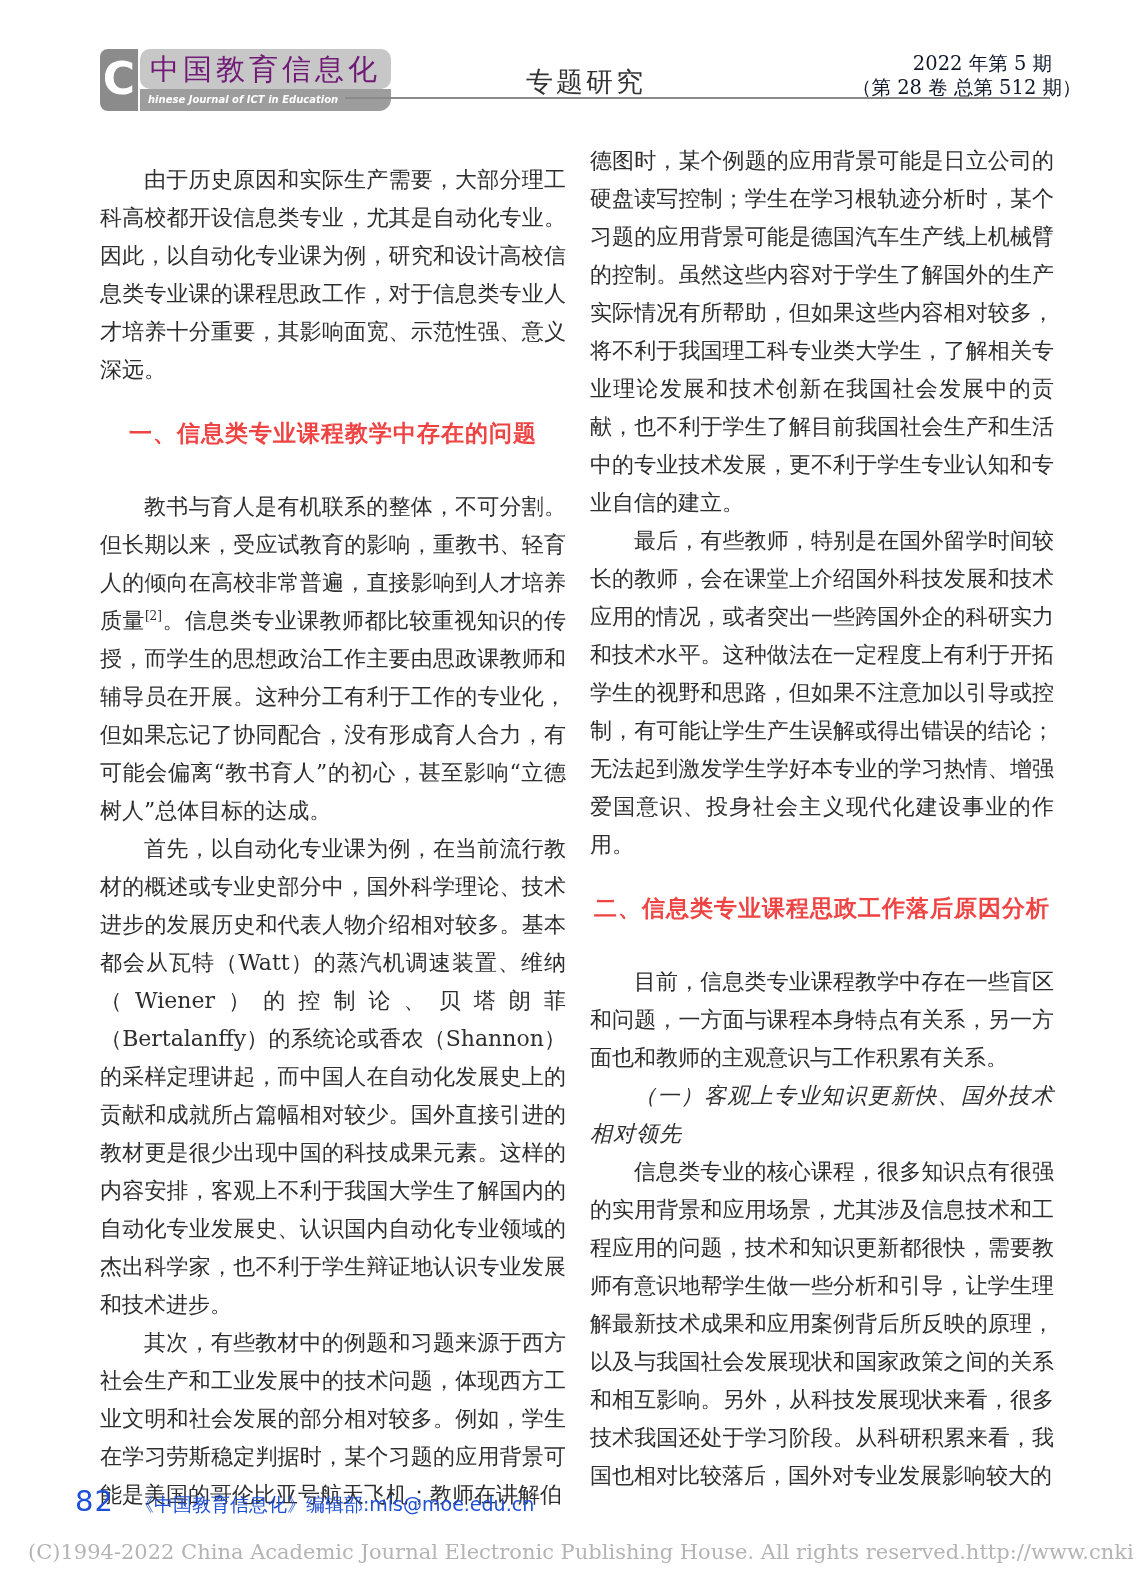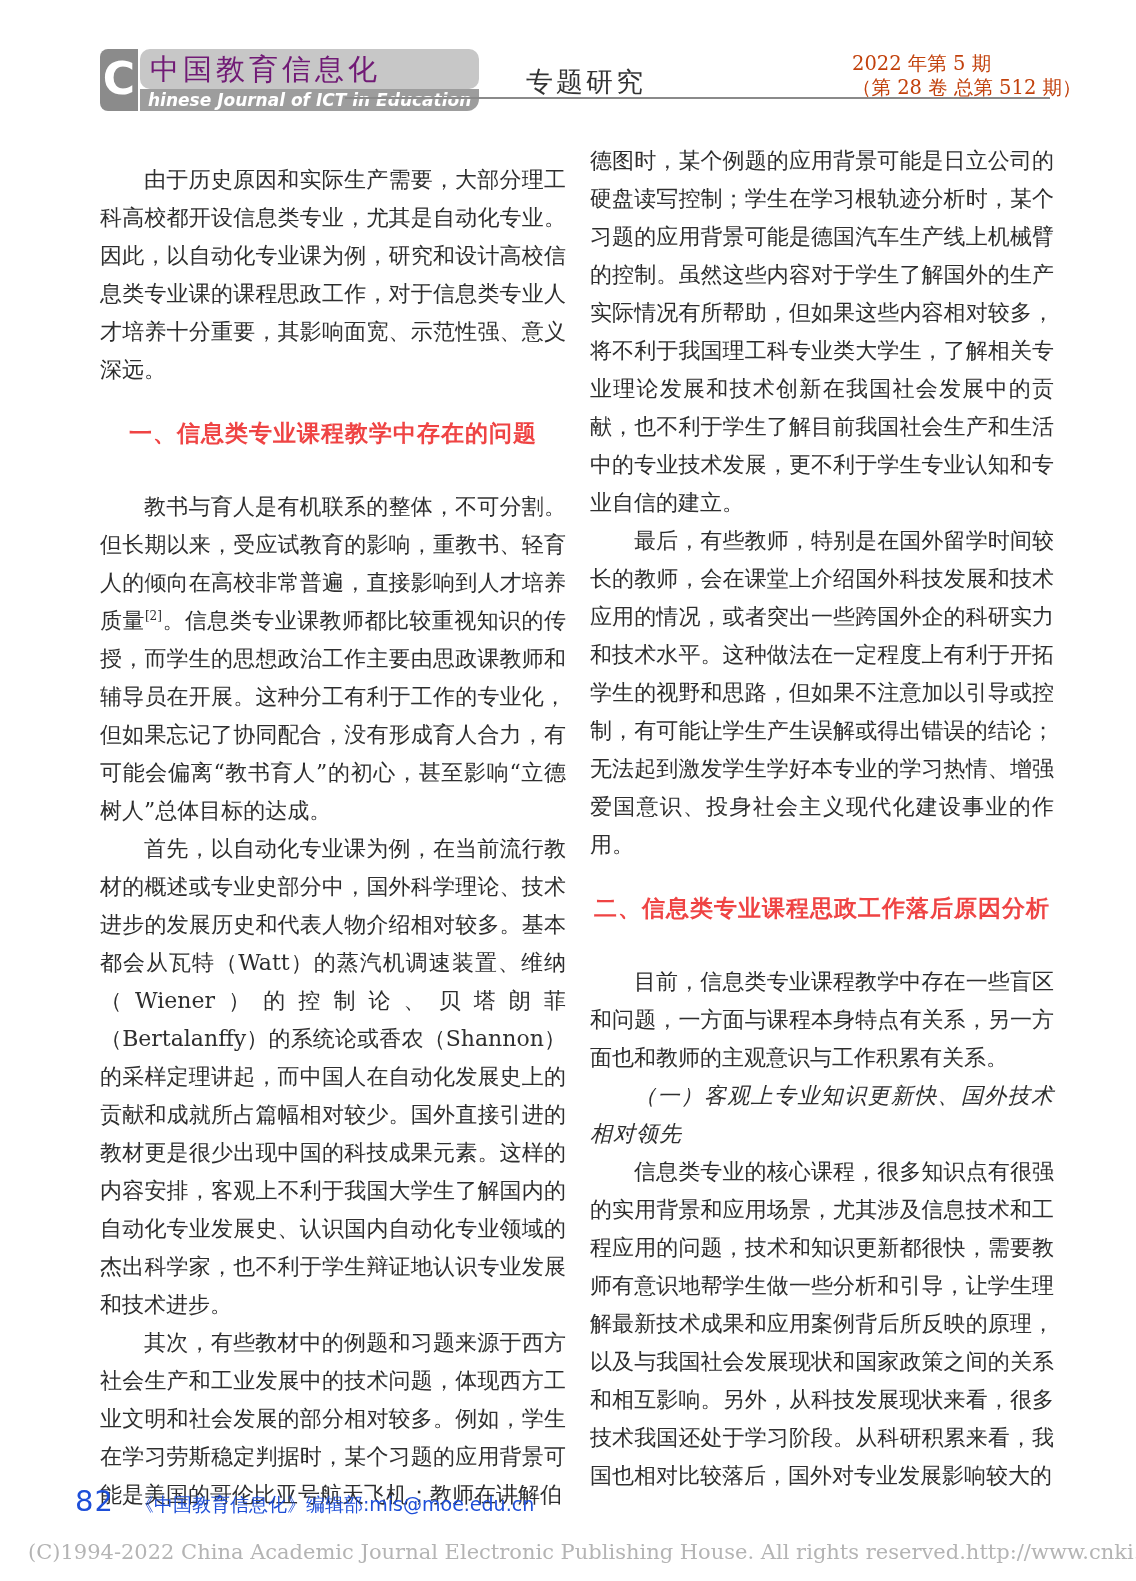--- a/index.html
+++ b/index.html
@@ -21,31 +21,31 @@
     border-radius:8px 0 0 8px;margin-right:2px;
   }
   .logo-text{display:flex;flex-direction:column;}
   .logo-title{
     background:#c7c7c7;color:#701a75;font-size:29px;line-height:40px;
     height:40px;padding:0 10px;letter-spacing:4px;white-space:nowrap;border-radius:10px;
   }
   .logo-sub{
     background:#9d9d9d;color:#ffffff;font-style:italic;font-weight:bold;
     font-family:"DejaVu Sans","Liberation Sans",sans-serif;
-    font-size:17px;line-height:22px;height:22px;padding:0 8px;
+    font-size:10px;line-height:22px;height:22px;padding:0 8px;
     border-radius:0 0 12px 0;white-space:nowrap;
   }
   .section-title{
     position:absolute;left:486px;top:64px;width:200px;text-align:center;
     font-family:"DejaVu Sans","Liberation Sans",sans-serif;
     font-size:27px;color:#333333;letter-spacing:3px;
   }
   .issue{
-    position:absolute;left:852px;top:52px;width:200px;text-align:left;
-    font-size:19.5px;line-height:24px;color:#c2410c;white-space:nowrap;
+    position:absolute;left:852px;top:52px;width:200px;text-align:right;
+    font-size:19.5px;line-height:24px;color:#0f172a;white-space:nowrap;
   }
   .header-rule{
     position:absolute;left:345px;top:97px;width:705px;height:2px;background:#8a8a8a;
   }
   
   .col{position:absolute;top:142px;font-size:22px;line-height:38px;}
   .col-left{left:100px;width:466px;margin-top:19px;}
   .col-right{left:590px;width:464px;}
   .blk{margin:0;}
   .para{text-align:justify;text-justify:inter-character;text-indent:2em;}

